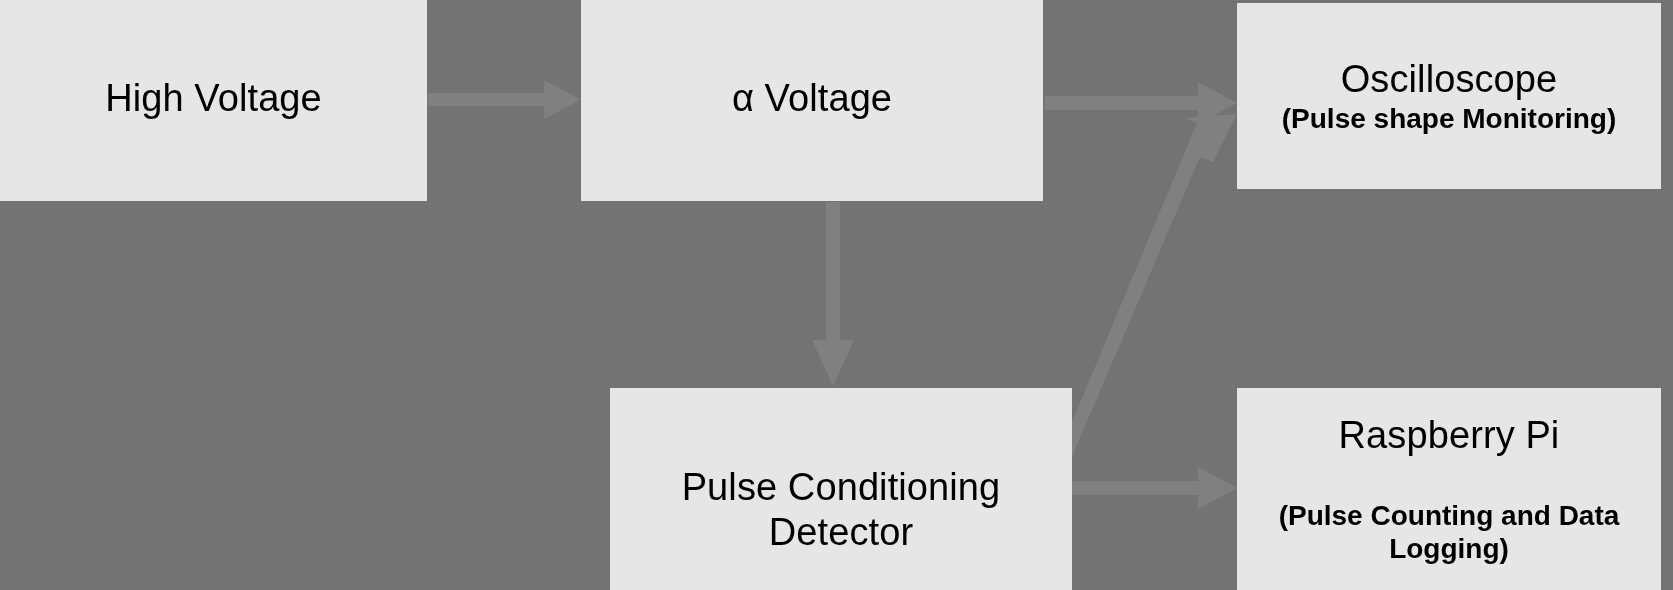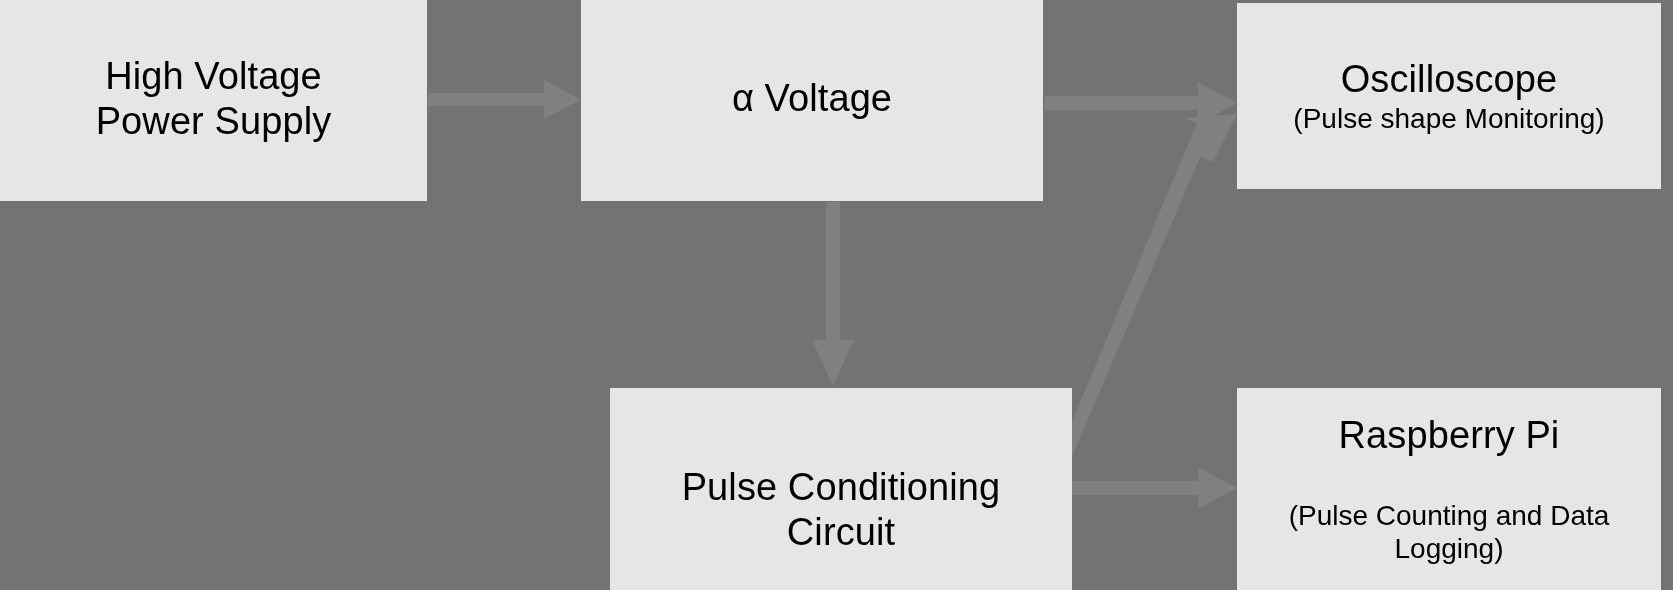--- a/index.html
+++ b/index.html
@@ -30,21 +30,21 @@
     line-height: 1.18;
   }
   .node-title {
     font-size: 38px;
     font-weight: 400;
     letter-spacing: 0.1px;
     white-space: nowrap;
   }
   .node-subtitle {
     font-size: 28px;
-    font-weight: 400;
+    font-weight: 700;
     letter-spacing: 0px;
     line-height: 1.2;
     padding: 0 6px;
   }
   .node-title-block {
     display: block;
   }
   
   #node-hv-supply   { left: 0px;    top: -4px;  width: 427px; height: 205px; }
   #node-detector    { left: 581px;  top: -4px;  width: 462px; height: 205px; }
@@ -83,35 +83,34 @@
       <path d="M 1044,489 L 1197,123 L 1184,118 L 1237,114 L 1213,162 L 1200,157 L 1056,494 Z" fill="#808080"></path>
     </g>
 
     <g>
       <path d="M 1044,481 L 1198,481 L 1198,467 L 1237,488 L 1198,509 L 1198,495 L 1044,495 Z" fill="#808080"></path>
     </g>
   </svg>
 
   <div class="node-box" id="node-hv-supply">
     <span class="node-title node-title-block">High Voltage</span>
-    <span class="node-title node-title-block">Power Supply</span>
   </div>
 
   <div class="node-box" id="node-detector">
     <span class="node-title node-title-block">α Voltage</span>
   </div>
 
   <div class="node-box" id="node-scope">
     <span class="node-title node-title-block">Oscilloscope</span>
     <span class="node-subtitle">(Pulse shape Monitoring)</span>
   </div>
 
   <div class="node-box" id="node-pulse-cond">
     <span class="node-title node-title-block">Pulse Conditioning</span>
-    <span class="node-title node-title-block">Circuit</span>
+    <span class="node-title node-title-block">Detector</span>
   </div>
 
   <div class="node-box" id="node-rpi">
     <span class="node-title node-title-block">Raspberry Pi</span>
     <span class="node-subtitle">(Pulse Counting and Data Logging)</span>
   </div>
 
 </div>
 
 </body></html>

